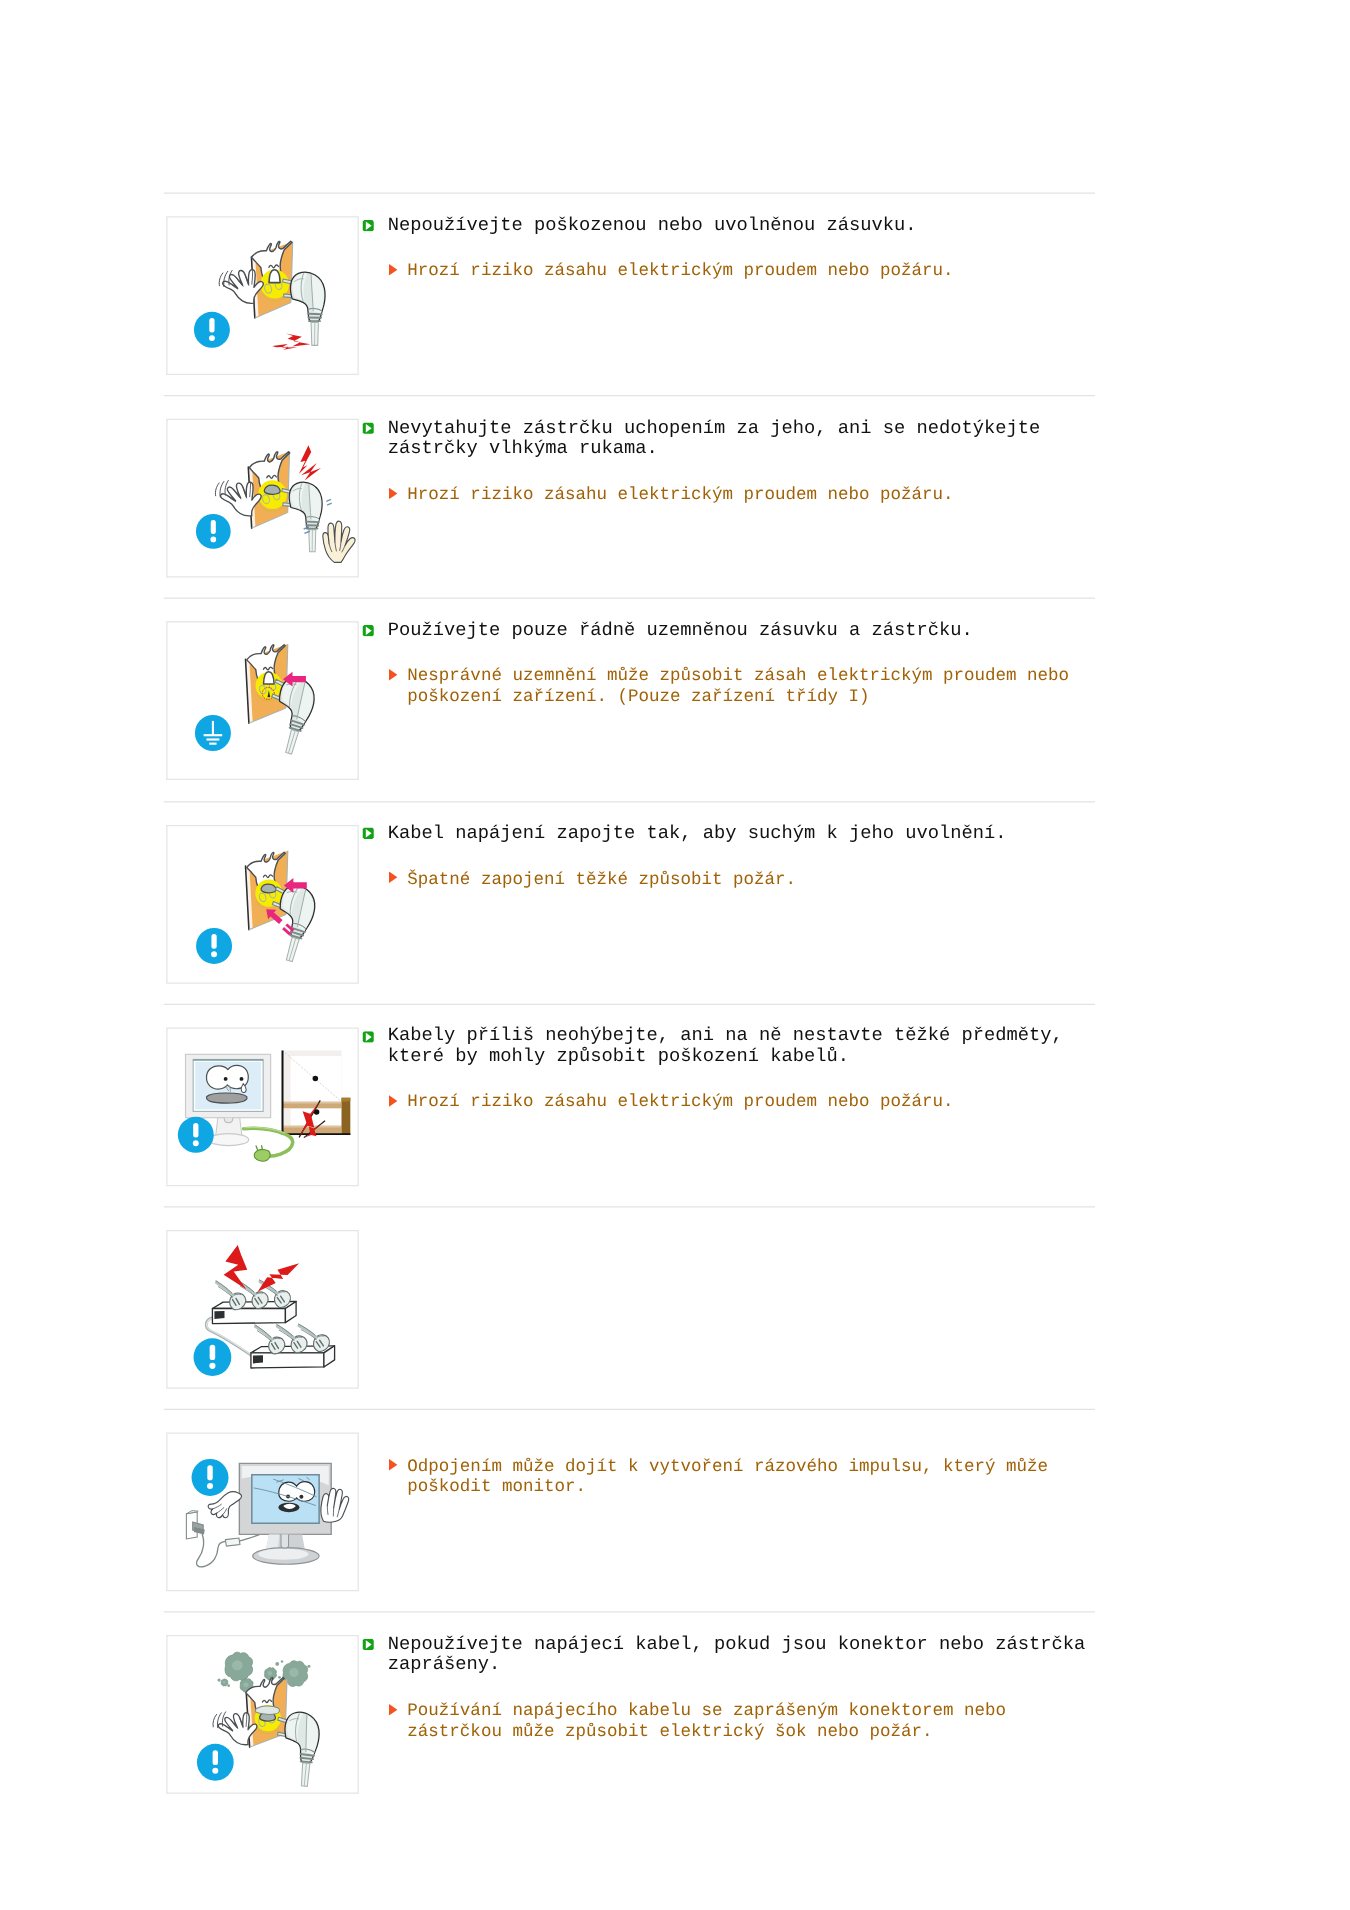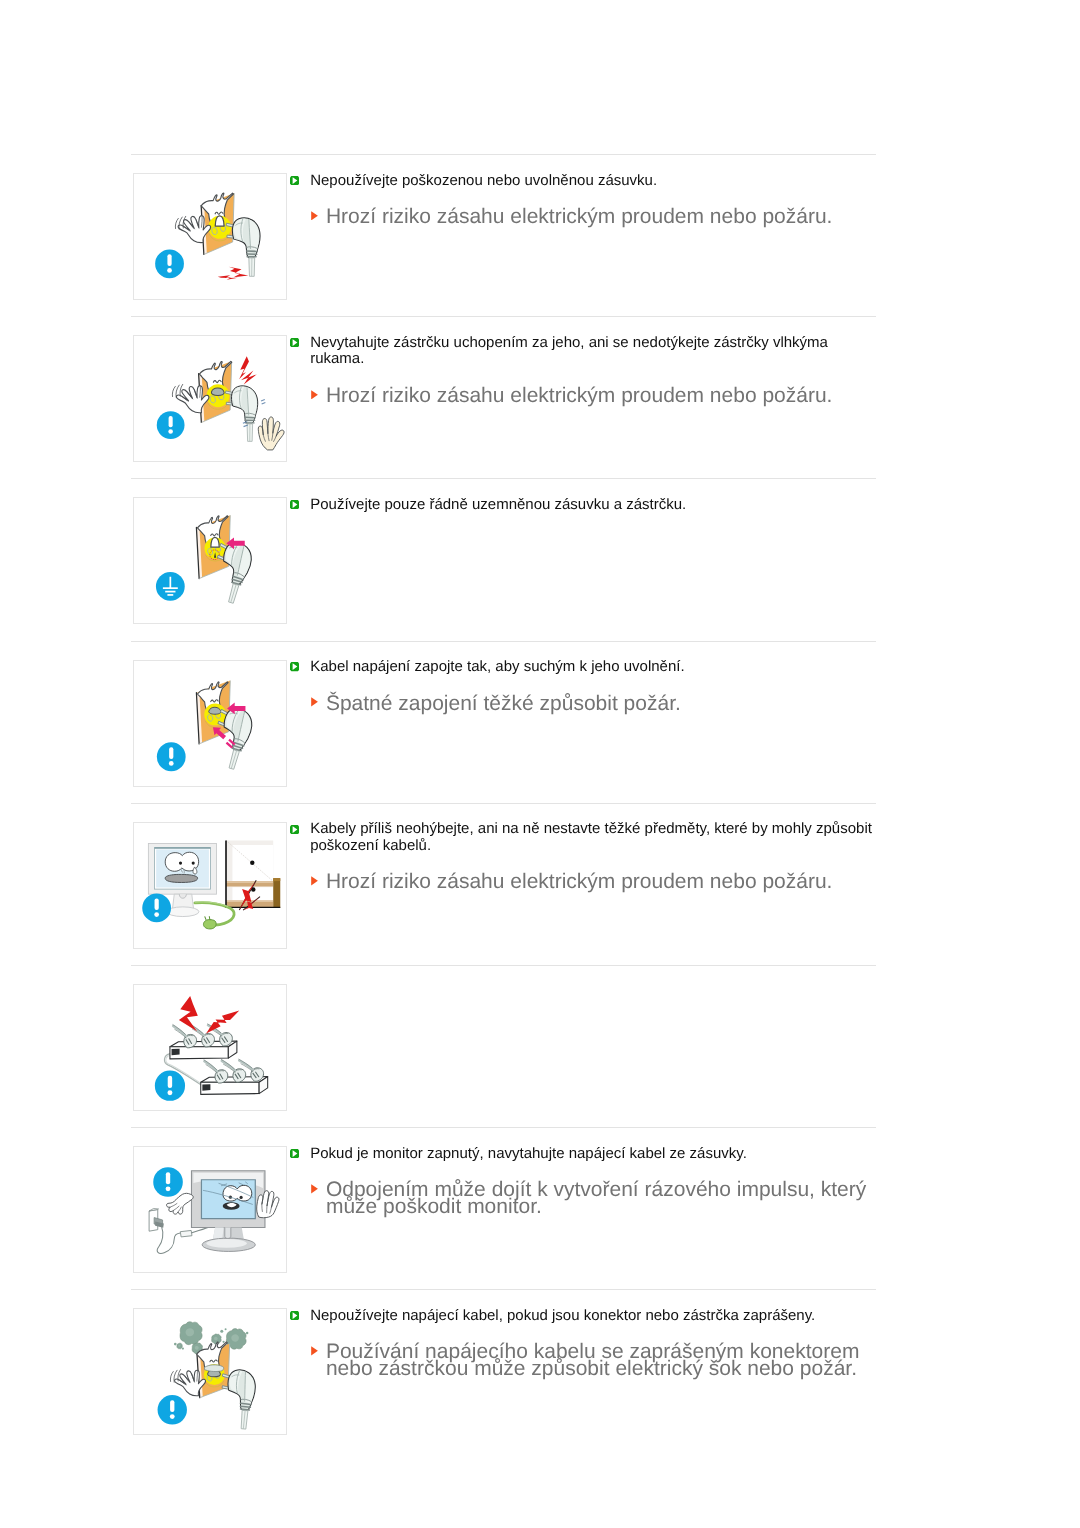--- a/index.html
+++ b/index.html
@@ -1,36 +1,36 @@
 <!DOCTYPE html>
 <html><head>
 <meta charset="utf-8">
 <title>Safety Instructions</title>
 <style>
   html,body{margin:0;padding:0;}
   body{width:1080px;height:1528px;background:#ffffff;
        font-family:"Liberation Sans",sans-serif;
        -webkit-font-smoothing:antialiased;
        text-rendering:geometricPrecision;overflow:hidden;}
-  .page{position:relative;width:1036px;height:1528px;}
+  .page{position:relative;width:1036px;height:1528px;font-family:Liberation Mono, monospace;}
   .rows{position:absolute;left:130.5px;top:154px;width:745.5px;}
   .rule{height:1px;background:#e3e3e3;width:745.5px;}
   .row{position:relative;height:161.2px;}
   .figbox{position:absolute;left:2px;top:18px;width:152px;height:125px;
           border:1px solid #e5e5e5;background:#fff;overflow:hidden;}
   .figbox svg{position:absolute;left:0;top:0;display:block;}
   .txtcol{position:absolute;left:159.5px;top:17.5px;width:585px;}
   .mainline{display:flex;align-items:flex-start;}
   .gicon{flex:none;width:9.2px;height:9.2px;margin-top:3.4px;margin-right:11.0px;}
   .maintext{font-size:15px;line-height:16.6px;color:#111111;width:565px;}
   .subs{margin-top:20px;}
   .sub{display:flex;align-items:flex-start;}
   .sub + .sub{margin-top:3.6px;}
   .tri{flex:none;width:7.0px;height:9.6px;margin-top:1.7px;margin-right:7.6px;margin-left:21.3px;}
-  .subtext{font-size:21px;line-height:16.6px;color:#737373;width:549px;}
+  .subtext{font-size:14px;line-height:16.6px;color:#a16207;width:549px;}
 </style>
 </head>
 <body>
 
 <div class="page">
   <div class="rows" id="rows">
       <div class="rule"></div>
       <div class="row">
         <div class="figbox">
           <svg width="152" height="125" viewBox="0 0 151 124" preserveAspectRatio="none">
@@ -269,20 +269,28 @@
             </g>
           </svg>
         </div>
         <div class="txtcol">
           <div class="mainline">
             <svg class="gicon" viewBox="0 0 9 9">
               <path d="M1.35 0 H7.65 L9 1.35 V7.65 L7.65 9 H1.35 L0 7.65 V1.35 Z" fill="#11a215"></path>
               <path d="M2.6 1.2 V7.8 L7.2 4.5 Z" fill="#ffffff"></path>
             </svg>
             <div class="maintext">Používejte pouze řádně uzemněnou zásuvku a zástrčku.</div>
+          </div>
+          <div class="subs">
+            <div class="sub">
+              <svg class="tri" viewBox="0 0 7 9.6">
+                <path d="M0.2 0.2 L6.9 4.8 L0.2 9.4 Z" fill="#f4521f"></path>
+              </svg>
+              <div class="subtext">Nesprávné uzemnění může způsobit zásah elektrickým proudem nebo poškození zařízení. (Pouze zařízení třídy I)</div>
+            </div>
           </div>
         </div>
       </div>
       <div class="rule"></div>
       <div class="row">
         <div class="figbox">
           <svg width="152" height="125" viewBox="0 0 151 124" preserveAspectRatio="none">
             <g>
               <path d="M62 31.5 L95.6 19.4 L94.1 70.10000000000001 L64.7 82.2 Z" fill="#f2ae54"></path>
               <path d="M62 31.5 L65 31.2 L67.7 81.9 L64.7 82.2 Z" fill="#fdf0e6"></path>
@@ -550,27 +558,20 @@
               <path d="M136.5 60.0 C136.0 62.2 135.4 64.4 134.8 66.2" fill="none" stroke="#4b4f52" stroke-width="0.65"></path>
             </g>
             <g>
               <circle cx="33.8" cy="34.7" r="14.7" fill="#0ea6e3"></circle>
               <rect x="31.64125874125874" y="25.03706293706294" width="4.317482517482517" height="11.924475524475524" rx="2.055944055944056" fill="#fff"></rect>
               <circle cx="33.8" cy="41.48461538461539" r="2.4157342657342658" fill="#fff"></circle>
             </g>
           </svg>
         </div>
         <div class="txtcol">
-          <div class="mainline">
-            <svg class="gicon" viewBox="0 0 9 9">
-              <path d="M1.35 0 H7.65 L9 1.35 V7.65 L7.65 9 H1.35 L0 7.65 V1.35 Z" fill="#11a215"></path>
-              <path d="M2.6 1.2 V7.8 L7.2 4.5 Z" fill="#ffffff"></path>
-            </svg>
-            <div class="maintext">Pokud je monitor zapnutý, navytahujte napájecí kabel ze zásuvky.</div>
-          </div>
           <div class="subs">
             <div class="sub">
               <svg class="tri" viewBox="0 0 7 9.6">
                 <path d="M0.2 0.2 L6.9 4.8 L0.2 9.4 Z" fill="#f4521f"></path>
               </svg>
               <div class="subtext">Odpojením může dojít k vytvoření rázového impulsu, který může poškodit monitor.</div>
             </div>
           </div>
         </div>
       </div>

